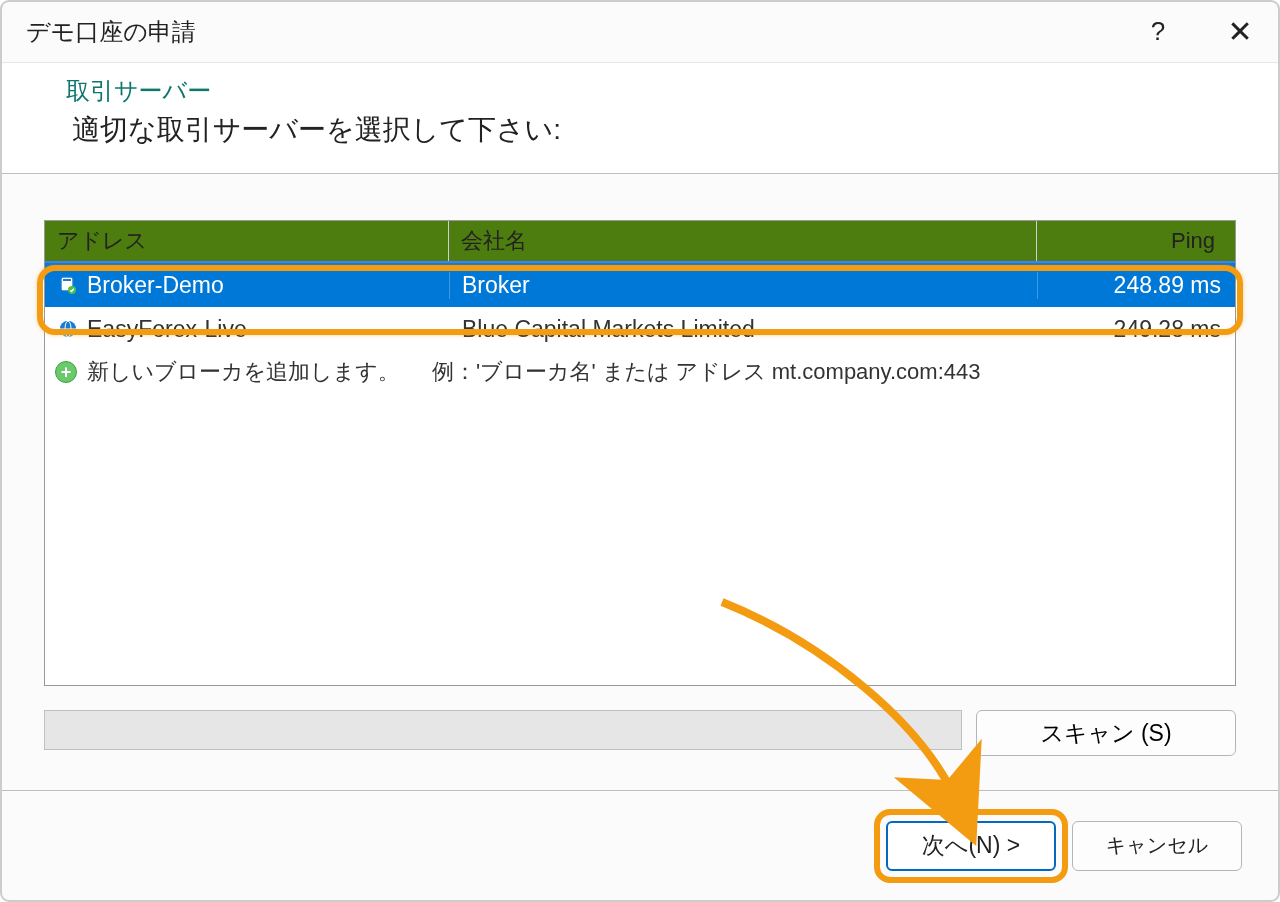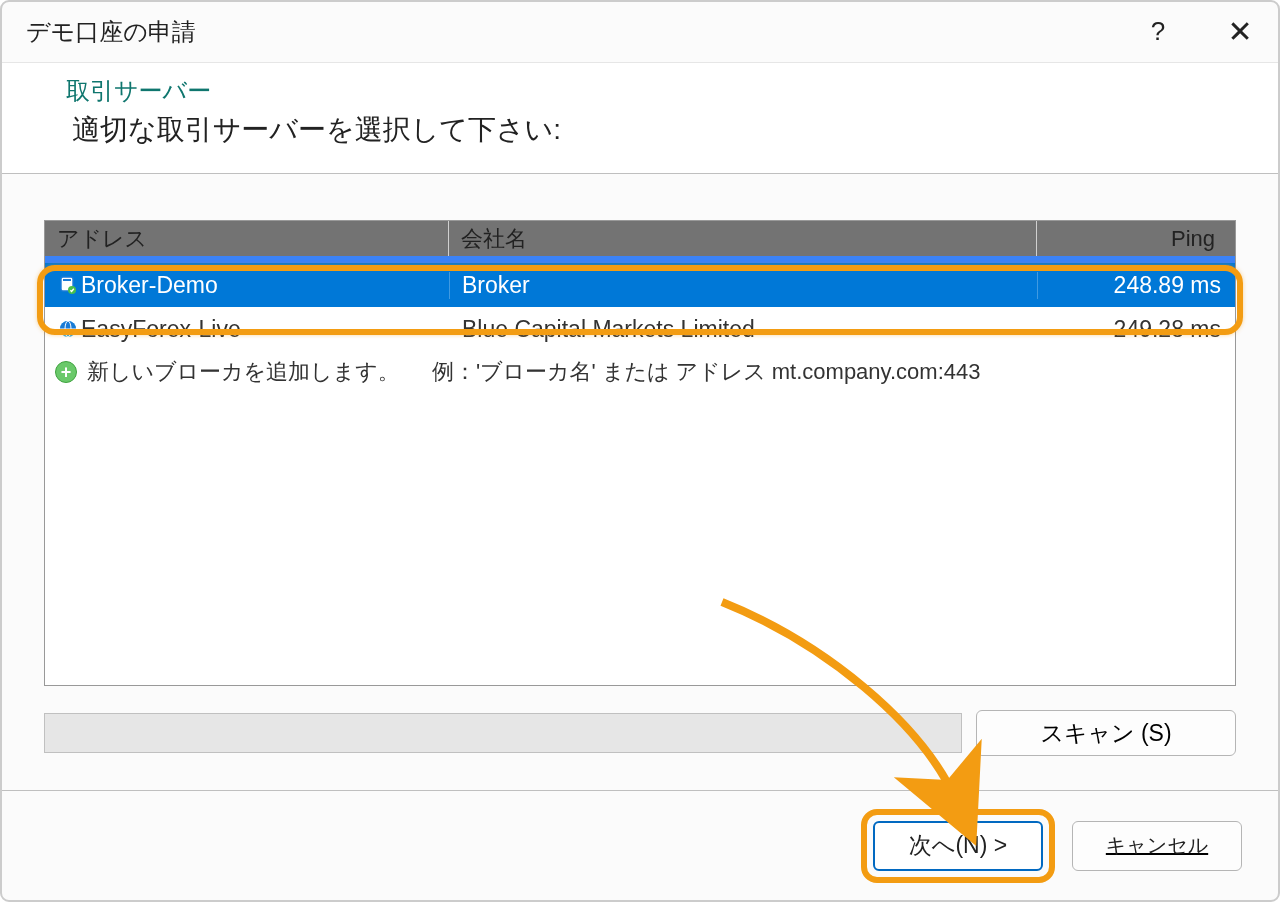--- a/index.html
+++ b/index.html
@@ -78,22 +78,22 @@
     position: relative;
   }
   .table-wrap {
     border: 1px solid #999;
     background: #fff;
     height: 466px;
     position: relative;
   }
   .thead {
     display: flex;
-    background: #737373;
-    border-bottom: 7px solid #3b82f6;
+    background: #4d7c0f;
+    border-bottom: 2px solid #3b82f6;
     height: 42px;
     font-size: 22px;
     color: #222;
   }
   .th {
     padding: 6px 12px;
     border-right: 1px solid #d0d0d0;
     display: flex;
     align-items: center;
   }
@@ -105,21 +105,21 @@
     display: flex;
     height: 44px;
     font-size: 23px;
     align-items: center;
   }
   .row.selected {
     background: #0078d7;
     color: #fff;
   }
   .td { padding: 0 12px; display: flex; align-items: center; }
-  .td-address { width: 404px; gap: 2px; }
+  .td-address { width: 404px; gap: 8px; }
   .td-company { width: 588px; border-left: 1px solid rgba(255,255,255,0.25); }
   .row:not(.selected) .td-company { border-left-color: transparent; }
   .td-ping    { flex: 1; justify-content: flex-end; padding-right: 14px; border-left: 1px solid rgba(255,255,255,0.25);}
   .row:not(.selected) .td-ping { border-left-color: transparent; }
   .row.plain { color: #333; }
   .server-icon {
     width: 22px; height: 22px;
     display: inline-flex; align-items: center; justify-content: center;
   }
   .add-row {
@@ -145,21 +145,20 @@
     border-radius: 18px;
     pointer-events: none;
     box-shadow: 0 0 4px rgba(243,156,18,0.4);
   }
   .hl-row {
     left: 35px; top: 263px;
     width: 1206px; height: 70px;
   }
   .bottom-controls {
     display: flex;
-    align-items: center;
     margin-top: 24px;
     gap: 14px;
   }
   .progress-slot {
     flex: 1;
     height: 40px;
     background: #e6e6e6;
     border: 1px solid #c0c0c0;
   }
   .scan-btn, .dlg-btn {
@@ -173,23 +172,22 @@
   }
   .scan-btn { width: 260px; }
   .footer {
     border-top: 1px solid #bfbfbf;
     background: #fbfbfb;
     height: 110px;
     display: flex;
     align-items: center;
     justify-content: flex-end;
     padding-right: 36px;
-    gap: 17px;
+    gap: 4px;
     border-radius: 0 0 14px 14px;
-    text-decoration: underline;
   }
   .next-highlight {
     position: relative;
     border: 6px solid #f39c12;
     border-radius: 16px;
     padding: 6px;
   }
   .next-btn {
     height: 50px;
     width: 170px;

